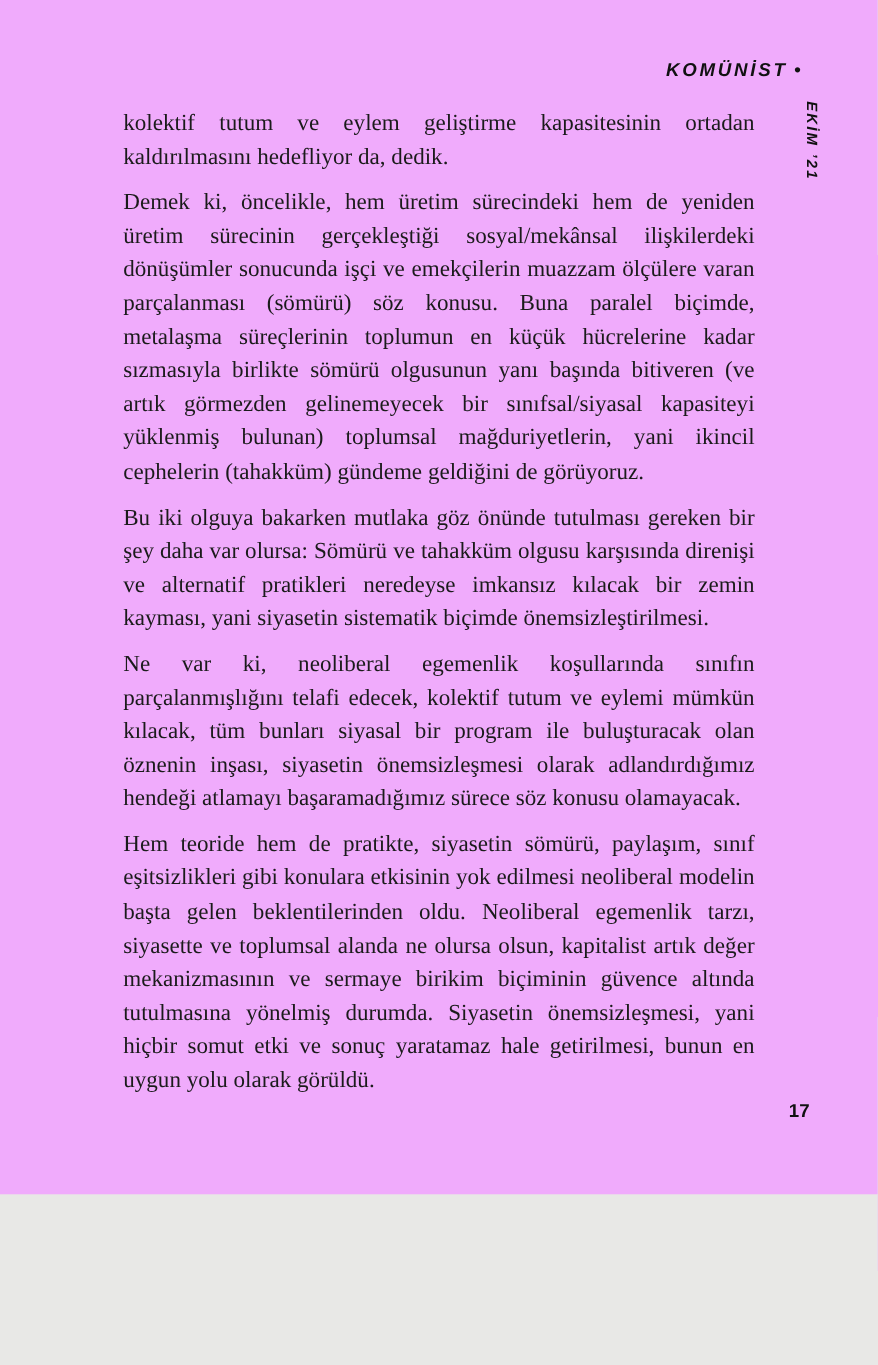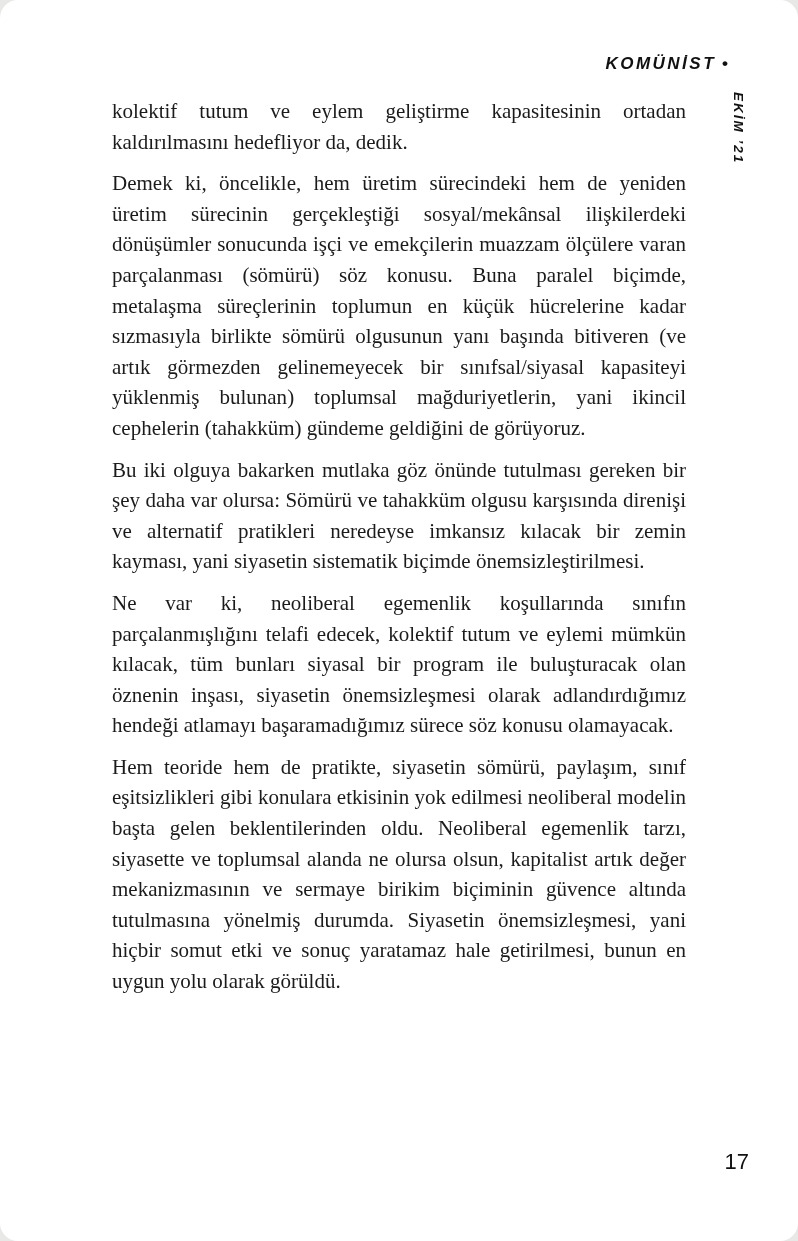--- a/index.html
+++ b/index.html
@@ -4,26 +4,25 @@
 <style>
   html, body {
     margin: 0;
     padding: 0;
     background: #e8e8e6;
     font-family: "Liberation Serif", "DejaVu Serif", serif;
   }
   .page {
     position: relative;
     width: 798px;
-    height: 1241px;
+    height: 1086px;
     margin: 0 auto;
-    background: #ffffff;
+    background: #f0abfc;
     overflow: hidden;
     color: #1c1c1c;
-    border-radius: 18px;
   }
   
   .journal-header {
     position: absolute;
     top: 54px;
     right: 70px;
     font-family: "Liberation Sans", "DejaVu Sans", sans-serif;
     font-weight: bold;
     font-style: italic;
     font-size: 17px;
@@ -65,24 +64,24 @@
   .text-block p {
     margin: 0 0 11px 0;
     padding: 0;
   }
   .text-block .it {
   }
   
   .page-number {
     position: absolute;
     bottom: 66px;
-    right: 49px;
+    right: 62px;
     font-family: "Liberation Sans", "DejaVu Sans", sans-serif;
-    font-weight: normal;
-    font-size: 22px;
+    font-weight: bold;
+    font-size: 17px;
     color: #111;
   }
 </style>
 </head>
 <body>
 
 <div class="page">
 
   <div class="journal-header">
     <span>KOMÜNİST</span><span class="bullet">•</span>

